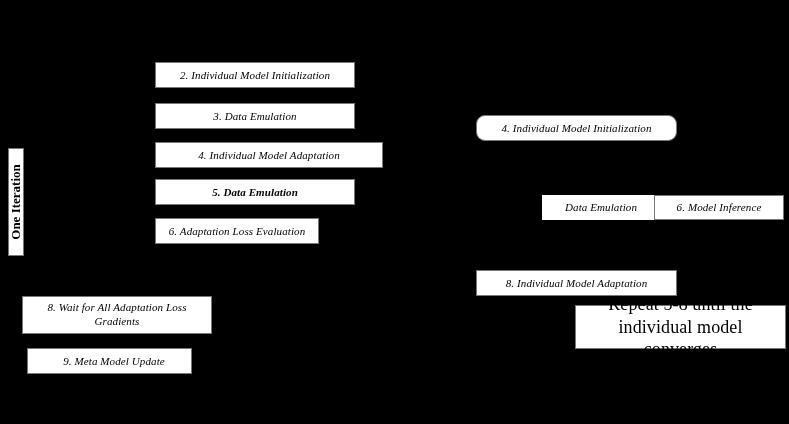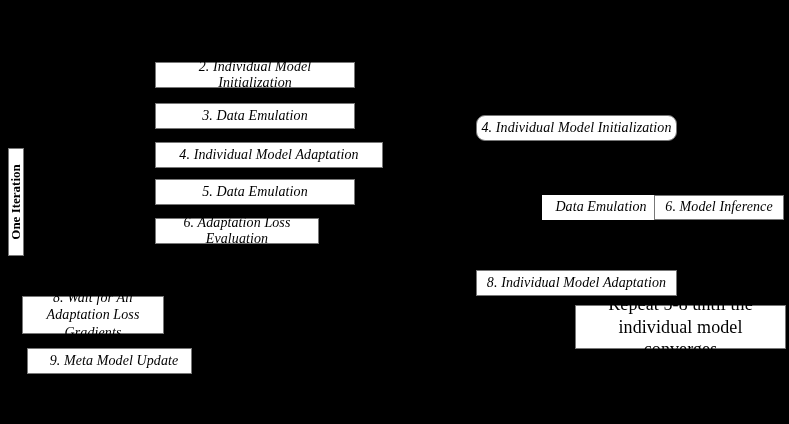--- a/index.html
+++ b/index.html
@@ -19,21 +19,21 @@
     position: absolute;
     background: #ffffff;
     color: #000000;
     border: 1px solid #777777;
     box-sizing: border-box;
     display: flex;
     align-items: center;
     justify-content: center;
     text-align: center;
     font-style: italic;
-    font-size: 14px;
+    font-size: 11px;
     line-height: 1.15;
     letter-spacing: 0.1px;
     padding: 0 4px;
   }
   .box.plain {
     font-style: normal;
     font-size: 18px;
     line-height: 1.3;
     margin-left: 44px;
   }
@@ -74,25 +74,25 @@
   <div class="vlabel" style="left:8px; top:148px; width:16px; height:108px;">
     <span>One Iteration</span>
   </div>
 
   <div class="box" style="left:155px; top:62px; width:200px; height:26px;">2. Individual Model Initialization</div>
 
   <div class="box" style="left:155px; top:103px; width:200px; height:26px;">3. Data Emulation</div>
 
   <div class="box" style="left:155px; top:142px; width:228px; height:26px;">4. Individual Model Adaptation</div>
 
-  <div class="box" style="left:155px; top:179px; width:200px; height:26px;">5. Data Emulation</div>
+  <div class="box" style="left:155px; top:179px; width:200px; height:26px;font-weight:bold;">5. Data Emulation</div>
 
   <div class="box" style="left:155px; top:218px; width:164px; height:26px;">6. Adaptation Loss Evaluation</div>
 
-  <div class="box two-line" style="left:22px; top:296px; width:142px; height:38px;">8. Wait for All Adaptation Loss Gradients</div>
+  <div class="box two-line" style="left:22px; top:296px; width:190px; height:38px;">8. Wait for All Adaptation Loss Gradients</div>
 
   <div class="box" style="left:27px; top:348px; width:165px; height:26px;padding-left:13px;">9. Meta Model Update</div>
 
   <div class="box" style="left:476px; top:115px; width:201px; height:26px;border-radius:9px;">4. Individual Model Initialization</div>
 
   <div class="box dashed" style="left:522px; top:195px; width:118px; height:25px;">Data Emulation</div>
 
   <div class="box" style="left:654px; top:195px; width:130px; height:25px;">6. Model Inference</div>
 
   <div class="box" style="left:476px; top:262px; width:201px; height:26px;margin-top:8px;">8. Individual Model Adaptation</div>

